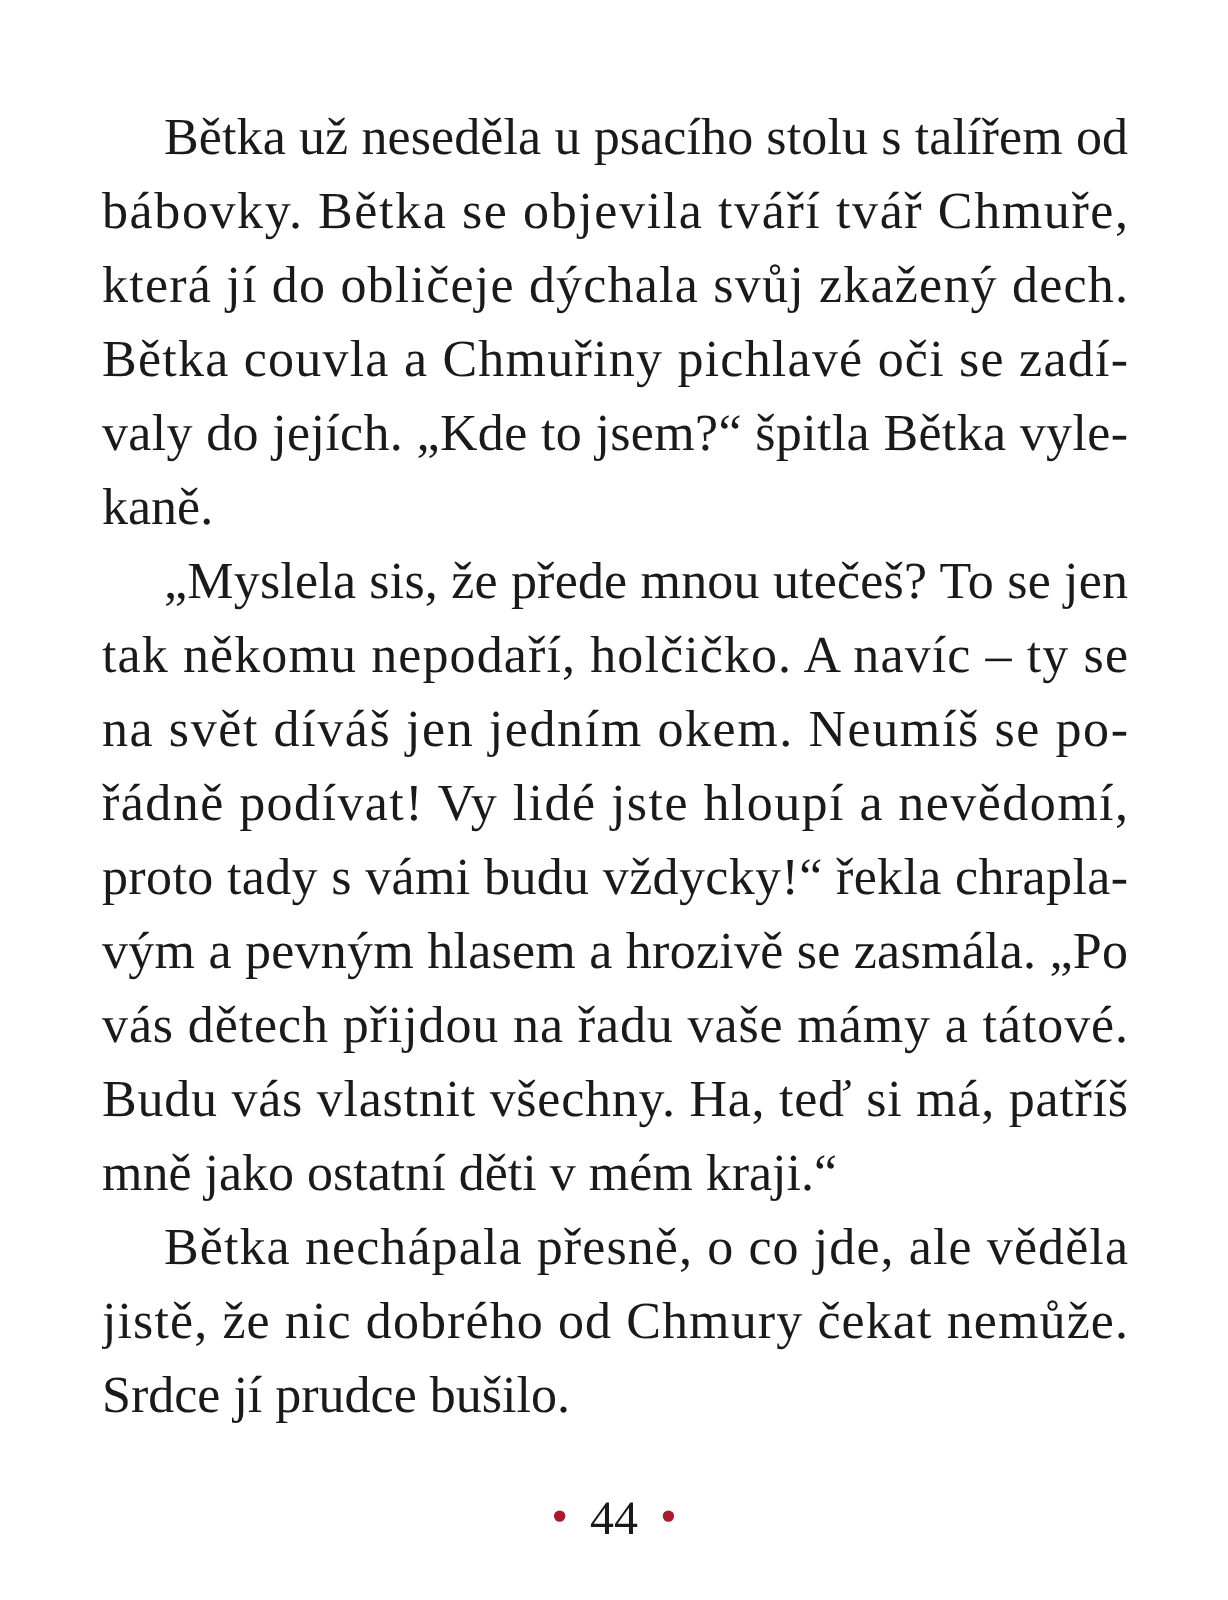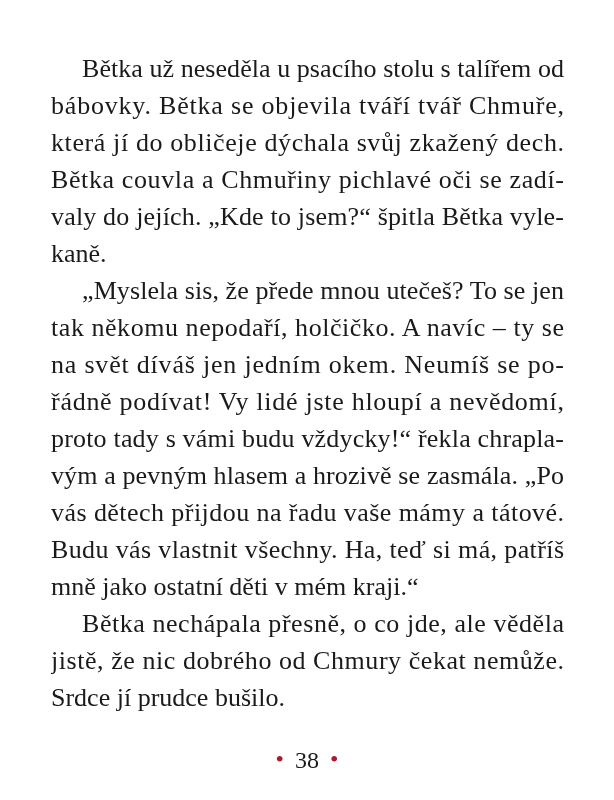--- a/index.html
+++ b/index.html
@@ -118,17 +118,17 @@
       <svg width="513" height="37" class="line">
         <text x="0" y="29" textLength="513" lengthAdjust="spacing">jistě, že nic dobrého od Chmury čekat nemůže.</text>
       </svg>
       <svg width="513" height="37" class="line">
         <text x="0" y="29">Srdce jí prudce bušilo.</text>
       </svg>
     </div>
 
   <div class="footer">
     <span class="dot">•</span>
-    <span class="page-number">38</span>
+    <span class="page-number">44</span>
     <span class="dot">•</span>
   </div>
 
 </div>
 
 </body></html>

